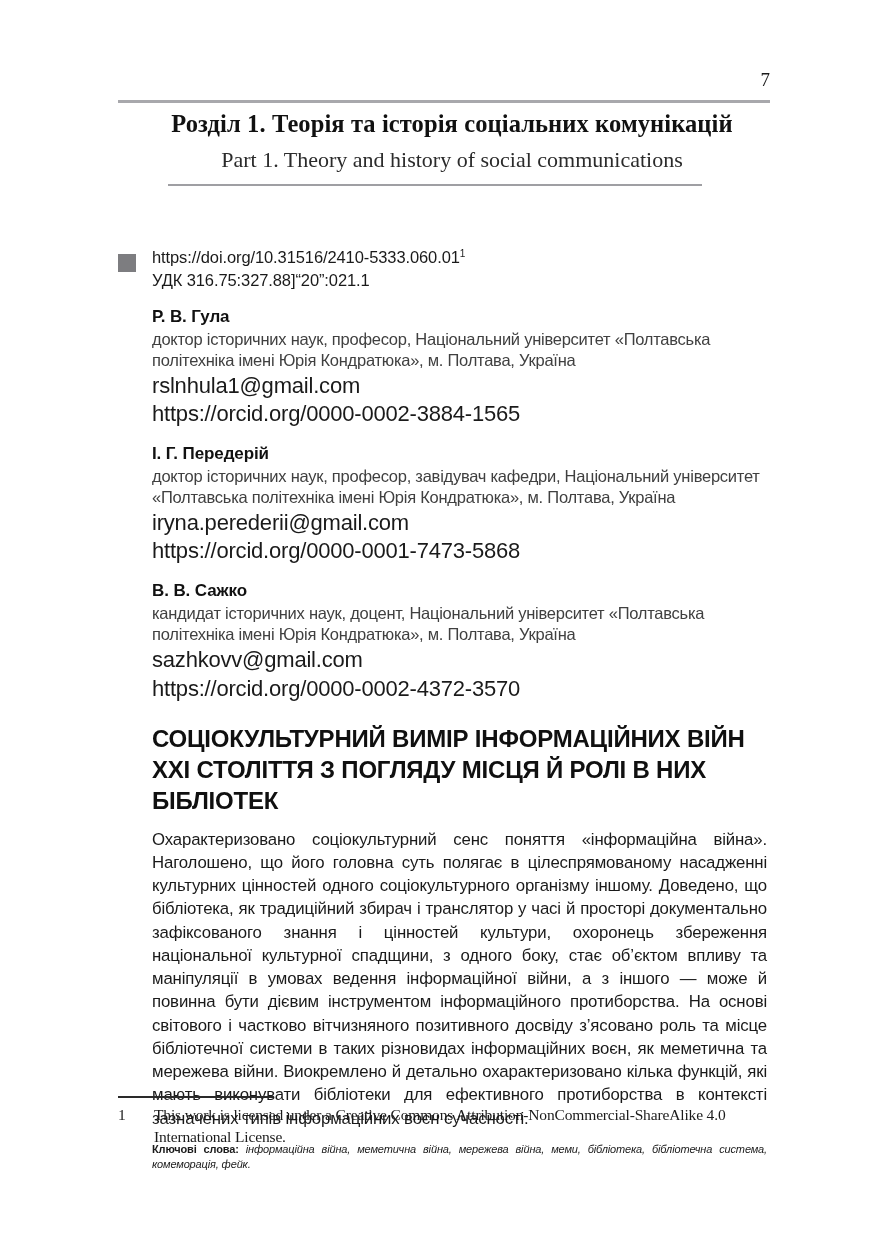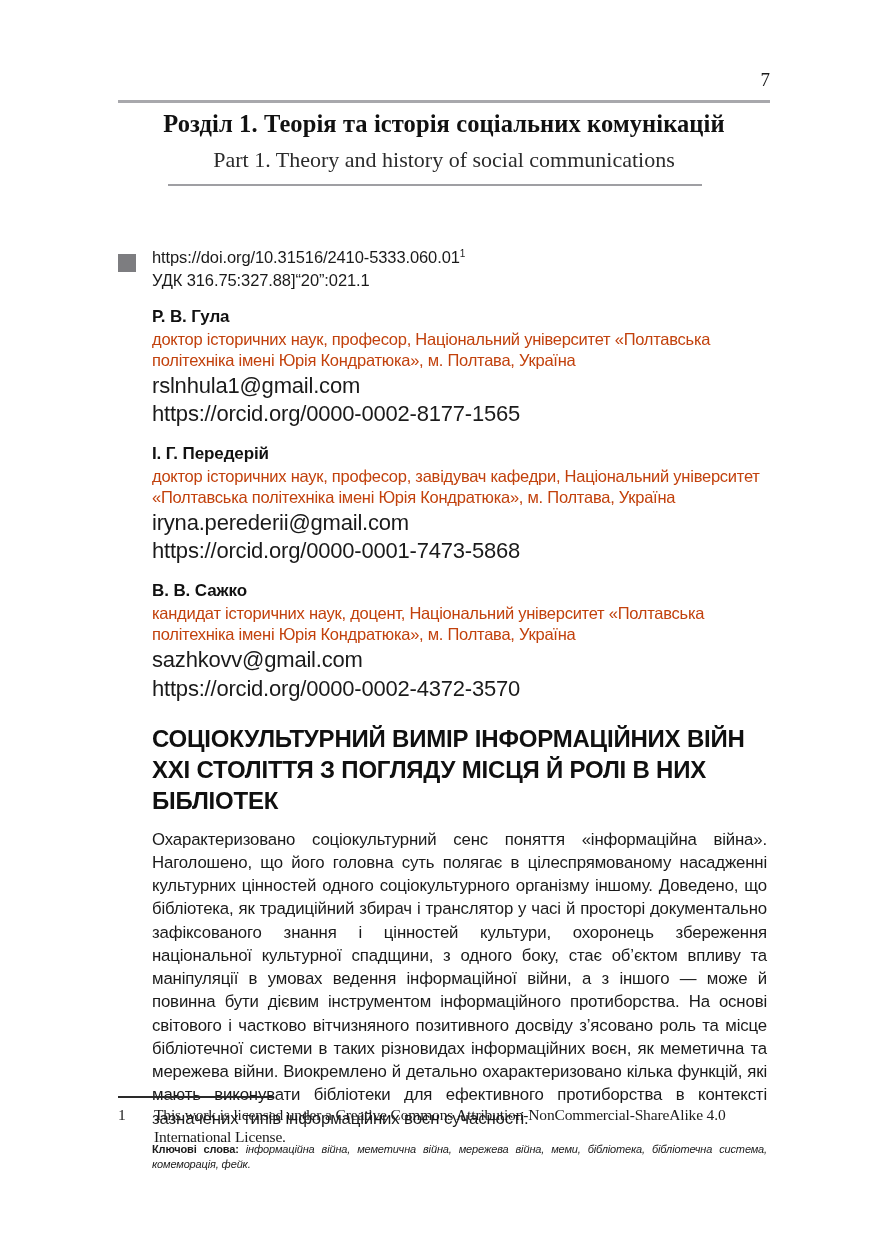--- a/index.html
+++ b/index.html
@@ -36,21 +36,21 @@
     position: absolute;
     left: 118px;
     top: 100px;
     width: 652px;
     height: 3px;
     background: #a8a8ac;
   }
 
   .section-head {
     position: absolute;
-    left: 118px;
+    left: 126px;
     top: 108px;
     width: 652px;
     text-align: center;
   }
   .section-head .ua {
     font-family: "Liberation Serif", serif;
     font-weight: bold;
     font-size: 24.5px;
     letter-spacing: 0.1px;
     color: #111;
@@ -111,21 +111,21 @@
   .author-name {
     font-size: 17px;
     font-weight: bold;
     line-height: 1.42;
     color: #111;
     letter-spacing: -0.1px;
   }
   .author-affil {
     font-size: 16.5px;
     line-height: 1.30;
-    color: #c2410c;
+    color: #404040;
     letter-spacing: -0.25px;
   }
   .author-contact {
     font-size: 22px;
     line-height: 1.30;
     color: #1a1a1a;
     letter-spacing: -0.2px;
   }
 
   .article-title {
@@ -210,21 +210,21 @@
 
     <div class="marker"></div>
 
     <div class="ident"><span>https://doi.org/10.31516/2410-5333.060.01</span><sup>1</sup></div>
     <div class="ident">УДК 316.75:327.88]“20”:021.1</div>
 
     <div class="author-block">
       <div class="author-name">Р. В. Гула</div>
       <div class="author-affil">доктор історичних наук, професор, Національний університет «Полтавська політехніка імені Юрія Кондратюка», м. Полтава, Україна</div>
       <div class="author-contact">rslnhula1@gmail.com</div>
-      <div class="author-contact">https://orcid.org/0000-0002-8177-1565</div>
+      <div class="author-contact">https://orcid.org/0000-0002-3884-1565</div>
     </div>
 
     <div class="author-block">
       <div class="author-name">І. Г. Передерій</div>
       <div class="author-affil">доктор історичних наук, професор, завідувач кафедри, Національний університет «Полтавська політехніка імені Юрія Кондратюка», м. Полтава, Україна</div>
       <div class="author-contact">iryna.perederii@gmail.com</div>
       <div class="author-contact">https://orcid.org/0000-0001-7473-5868</div>
     </div>
 
     <div class="author-block">

